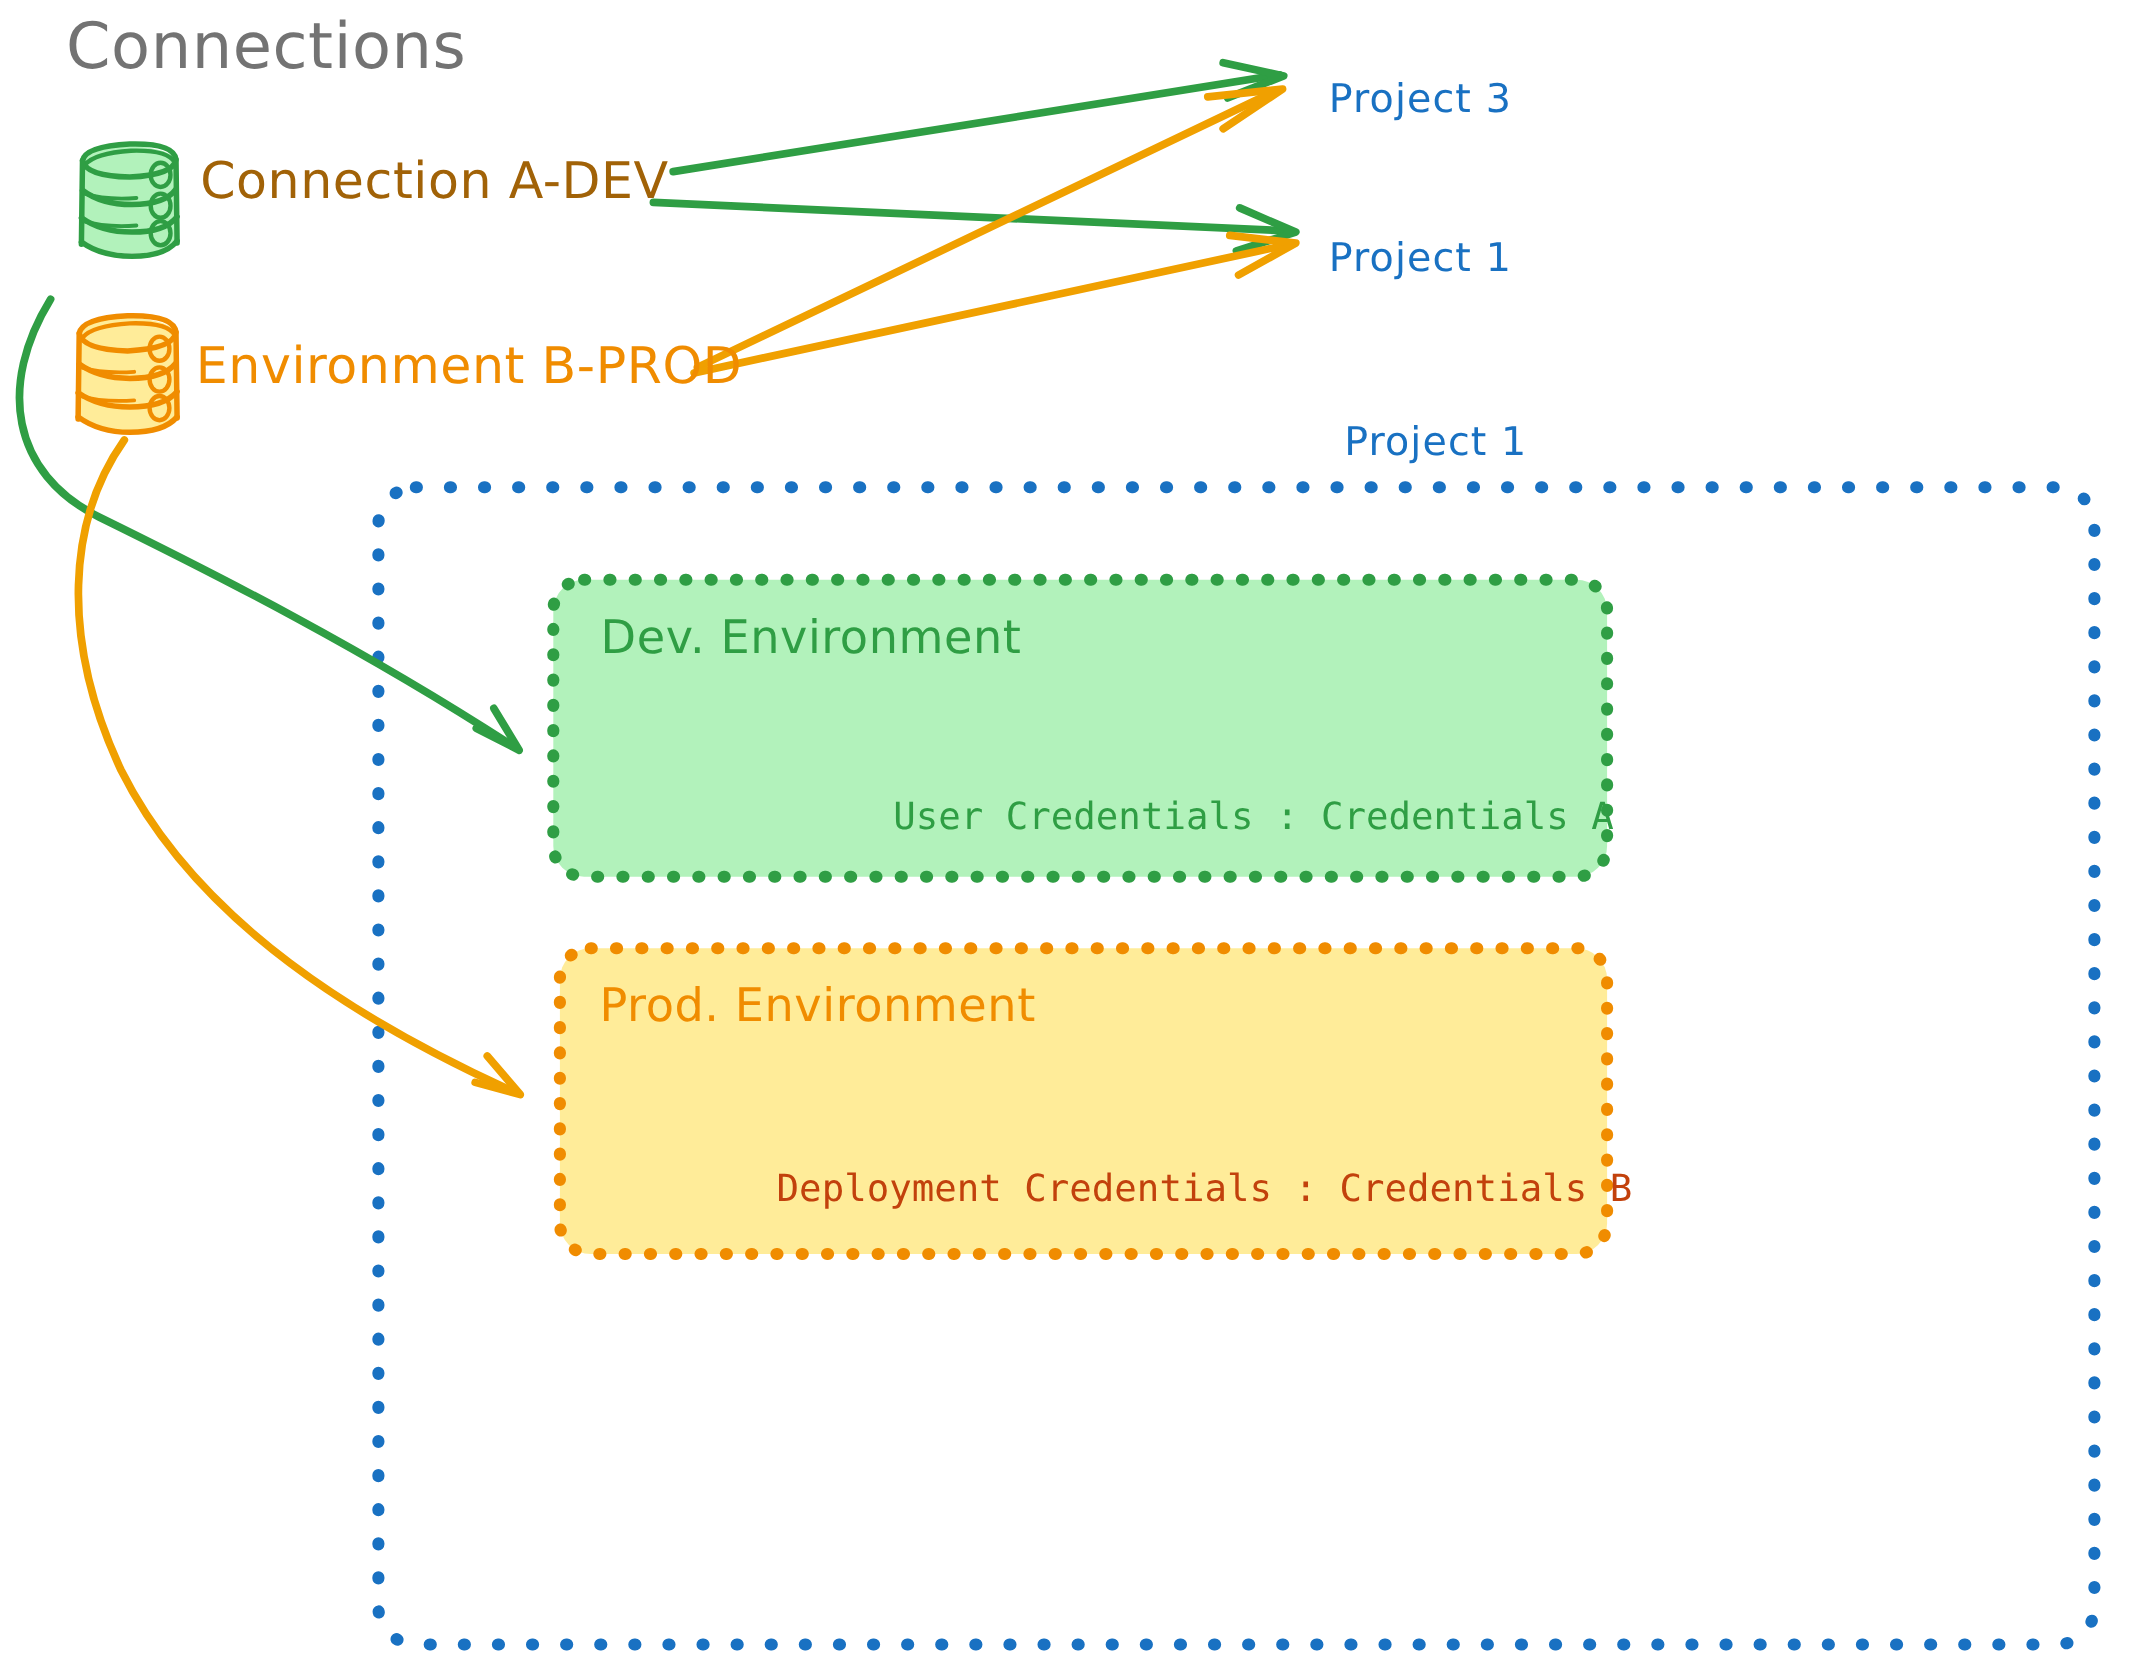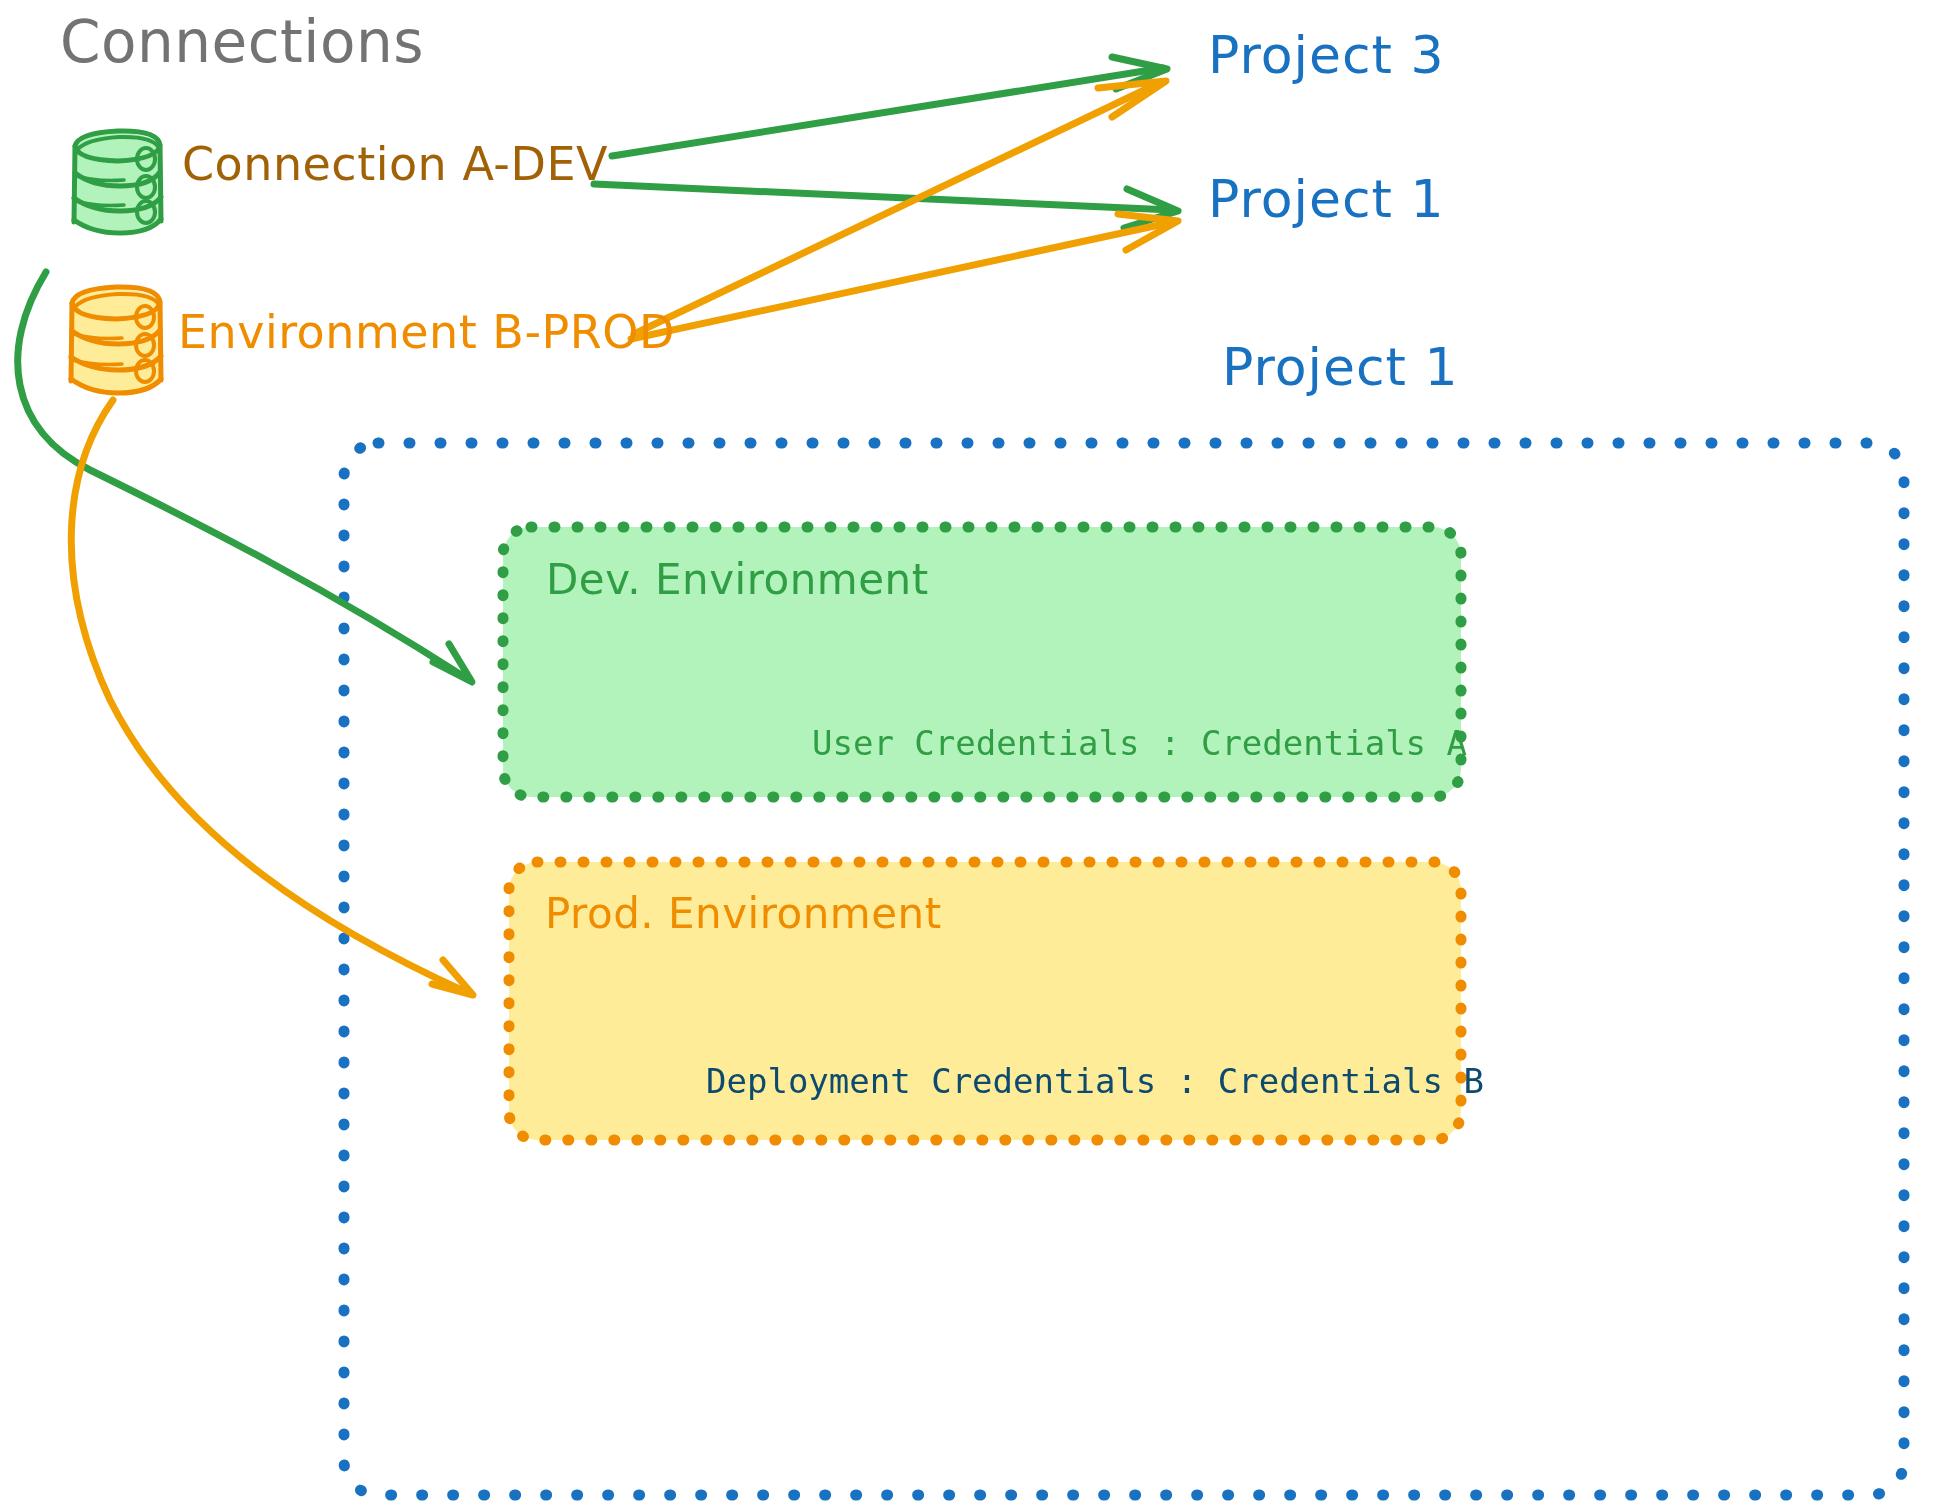--- a/index.html
+++ b/index.html
@@ -50,23 +50,24 @@
     letter-spacing: 0.5px;
   }
   #label-conn-b {
     left: 178px;
     top: 308px;
     font-size: 46px;
     color: #f08c00;
     letter-spacing: 0.5px;
   }
   .project-label {
-    font-size: 52px;
+    font-size: 36px;
     color: #1971c2;
     letter-spacing: 1px;
+    margin-top: 44px;
   }
   #label-project-3 { left: 1208px; top: 28px; }
   #label-project-2 { left: 1208px; top: 172px; }
   #label-project-1 { left: 1222px; top: 340px; }
 
   #label-dev-env {
     left: 534px;
     top: 558px;
     font-size: 42px;
     color: #2f9e44;
@@ -85,21 +86,21 @@
     left: 812px;
     top: 726px;
     font-size: 34px;
     color: #2f9e44;
     letter-spacing: 0px;
   }
   #label-prod-creds {
     left: 706px;
     top: 1064px;
     font-size: 34px;
-    color: #0c4a6e;
+    color: #c2410c;
     letter-spacing: 0px;
   }
 </style>
 </head>
 <body>
 
 <div id="stage">
 
   <svg class="layer" viewBox="0 0 1948 1506">
 

